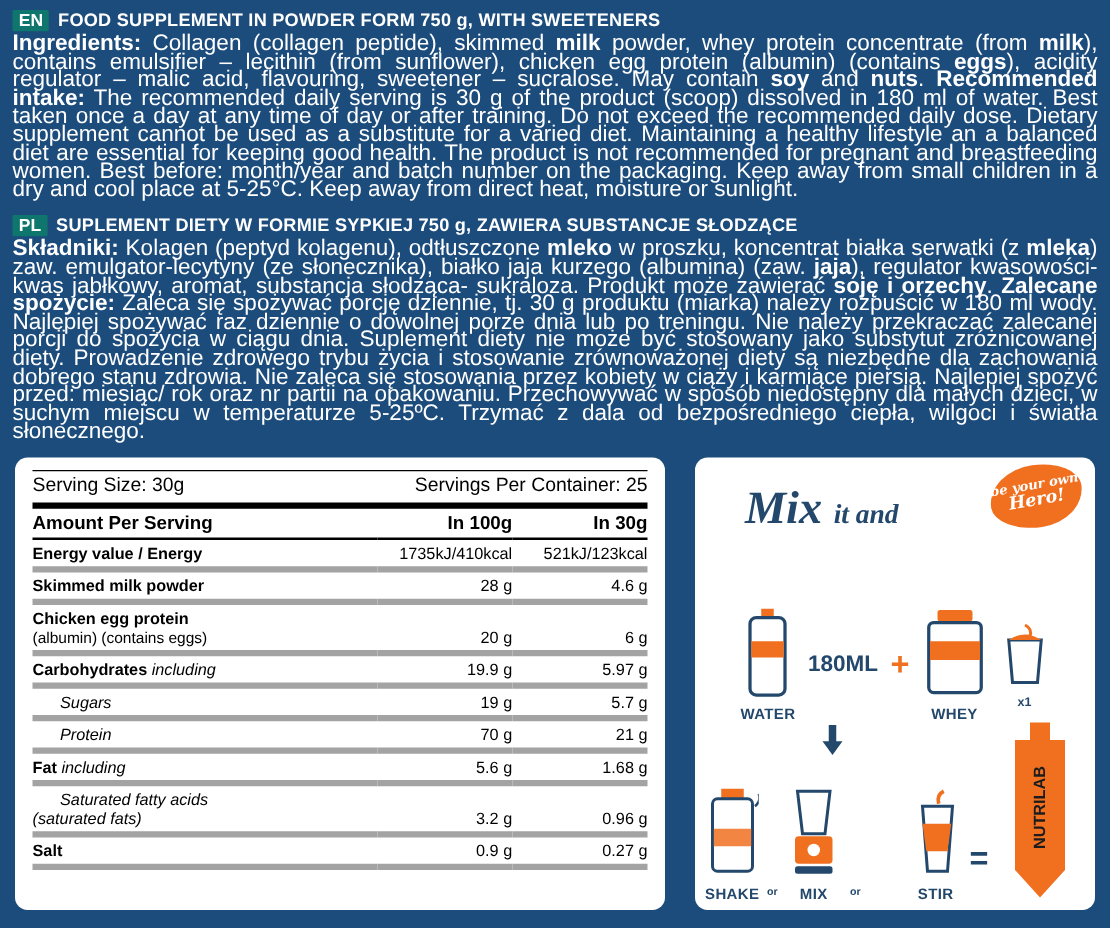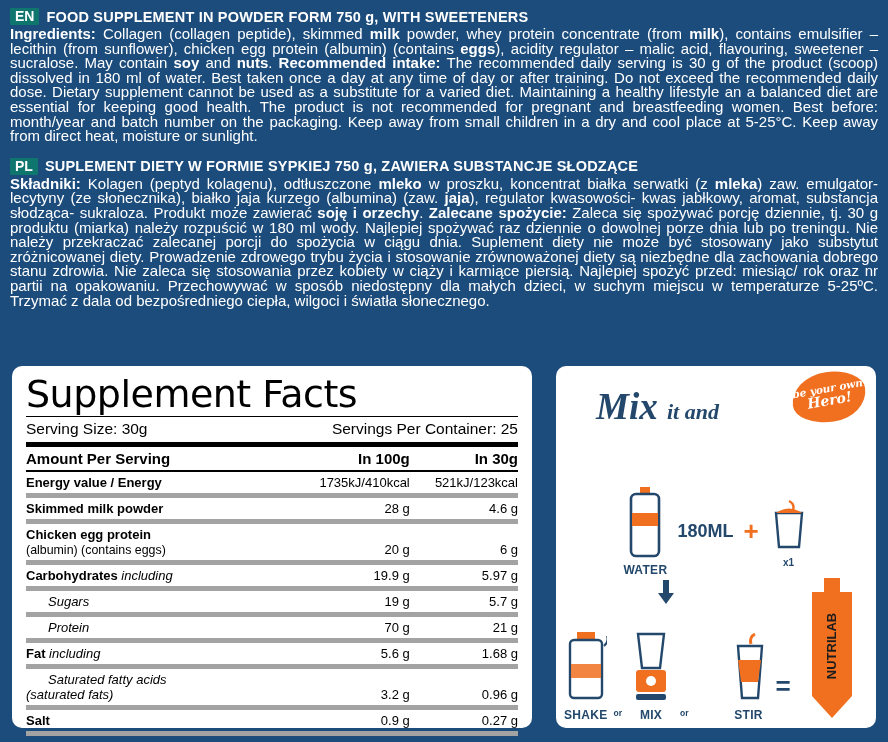--- a/index.html
+++ b/index.html
@@ -15,21 +15,21 @@
   .lang-block{padding:0 10px;}
   .lang-head{display:flex;align-items:center;gap:7px;margin-bottom:2px;}
   .lang-tag{
     background:#0f766e;color:#ffffff;font-weight:bold;font-size:14px;
     padding:1px 5px 2px 5px;line-height:14px;border-radius:1px;
   }
   .lang-title{
     font-size:14.5px;font-weight:bold;letter-spacing:.2px;color:#ffffff;
   }
   .lang-body{
-    font-size:15px;line-height:14.6px;text-align:justify;color:#ffffff;
+    font-size:18px;line-height:14.6px;text-align:justify;color:#ffffff;
   }
   .lang-body b{font-weight:bold;}
   #en-block{padding-top:8px;}
   #pl-block{padding-top:14px;}
   
   .facts-panel{
     position:absolute;left:12px;top:366px;width:520px;height:362px;
     background:#ffffff;color:#000000;
     border-radius:10px;
     padding:8px 14px 0 14px;
@@ -112,21 +112,20 @@
 
 <div class="lang-block" id="pl-block">
   <div class="lang-head">
     <span class="lang-tag">PL</span>
     <span class="lang-title">SUPLEMENT DIETY W FORMIE SYPKIEJ 750 g, ZAWIERA SUBSTANCJE SŁODZĄCE</span>
   </div>
   <div class="lang-body"><b>Składniki:</b> Kolagen (peptyd kolagenu), odtłuszczone <b>mleko</b> w proszku, koncentrat białka serwatki (z <b>mleka</b>) zaw. emulgator-lecytyny (ze słonecznika), białko jaja kurzego (albumina) (zaw. <b>jaja</b>),  regulator kwasowości- kwas jabłkowy, aromat, substancja słodząca- sukraloza. Produkt może zawierać <b>soję i orzechy</b>. <b>Zalecane spożycie:</b> Zaleca się spożywać porcję dziennie, tj. 30 g produktu (miarka) należy rozpuścić w 180 ml wody. Najlepiej spożywać raz dziennie o dowolnej porze dnia lub po treningu. Nie należy przekraczać zalecanej porcji do spożycia w ciągu dnia. Suplement diety nie może być stosowany jako substytut zróżnicowanej diety. Prowadzenie zdrowego trybu życia i stosowanie zrównoważonej diety są niezbędne dla zachowania dobrego stanu zdrowia. Nie zaleca się stosowania przez kobiety w ciąży i karmiące piersią. Najlepiej spożyć przed: miesiąc/ rok oraz nr partii na opakowaniu. Przechowywać w sposób niedostępny dla małych dzieci, w suchym miejscu  w temperaturze 5-25ºC. Trzymać z dala od bezpośredniego ciepła, wilgoci  i światła słonecznego.</div>
 </div>
 
 <div class="facts-panel">
-  <div class="facts-title">Supplement Facts</div>
   <div class="facts-rule-thin"></div>
   <div class="serving-row">
     <span>Serving Size: 30g</span>
     <span>Servings Per Container: 25</span>
   </div>
   <div class="facts-rule-thick"></div>
   <table class="facts">
     <tbody id="facts-body">
         <tr class="hdr">
           <td class="c1">Amount Per Serving</td>
@@ -203,20 +202,28 @@
         <svg width="44" height="74" viewBox="0 0 44 74">
           <rect x="17" y="2" width="10" height="7" fill="#f07020"></rect>
           <path d="M13 9 h18 a5 5 0 0 1 5 5 v52 a5 5 0 0 1 -5 5 h-18 a5 5 0 0 1 -5 -5 v-52 a5 5 0 0 1 5 -5 z" fill="none" stroke="#23486c" stroke-width="2.6"></path>
           <rect x="9" y="28" width="26" height="13" fill="#f07020"></rect>
         </svg>
         <div class="ic-lbl">WATER</div>
       </div>
       <div class="ml">180ML</div>
       <div class="plus">+</div>
 
+      <div style="text-align:center;">
+        <svg width="52" height="74" viewBox="0 0 52 74">
+          <rect x="12" y="3" width="28" height="9" rx="2" fill="#f07020"></rect>
+          <path d="M9 13 h34 a4 4 0 0 1 4 4 v48 a4 4 0 0 1 -4 4 h-34 a4 4 0 0 1 -4 -4 v-48 a4 4 0 0 1 4 -4 z" fill="none" stroke="#23486c" stroke-width="2.6"></path>
+          <rect x="6" y="28" width="40" height="15" fill="#f07020"></rect>
+        </svg>
+        <div class="ic-lbl">WHEY</div>
+      </div>
 
       <div style="text-align:center;">
         <svg width="40" height="58" viewBox="0 0 40 58">
           <path d="M7 18 l3 34 h20 l3 -34 z" fill="none" stroke="#23486c" stroke-width="2.4"></path>
           <path d="M7 18 q13 -9 26 0" fill="#f07020"></path>
           <path d="M20 6 q6 3 4 9" fill="none" stroke="#f07020" stroke-width="2.4"></path>
         </svg>
         <div class="x1">x1</div>
       </div>
     </div>

